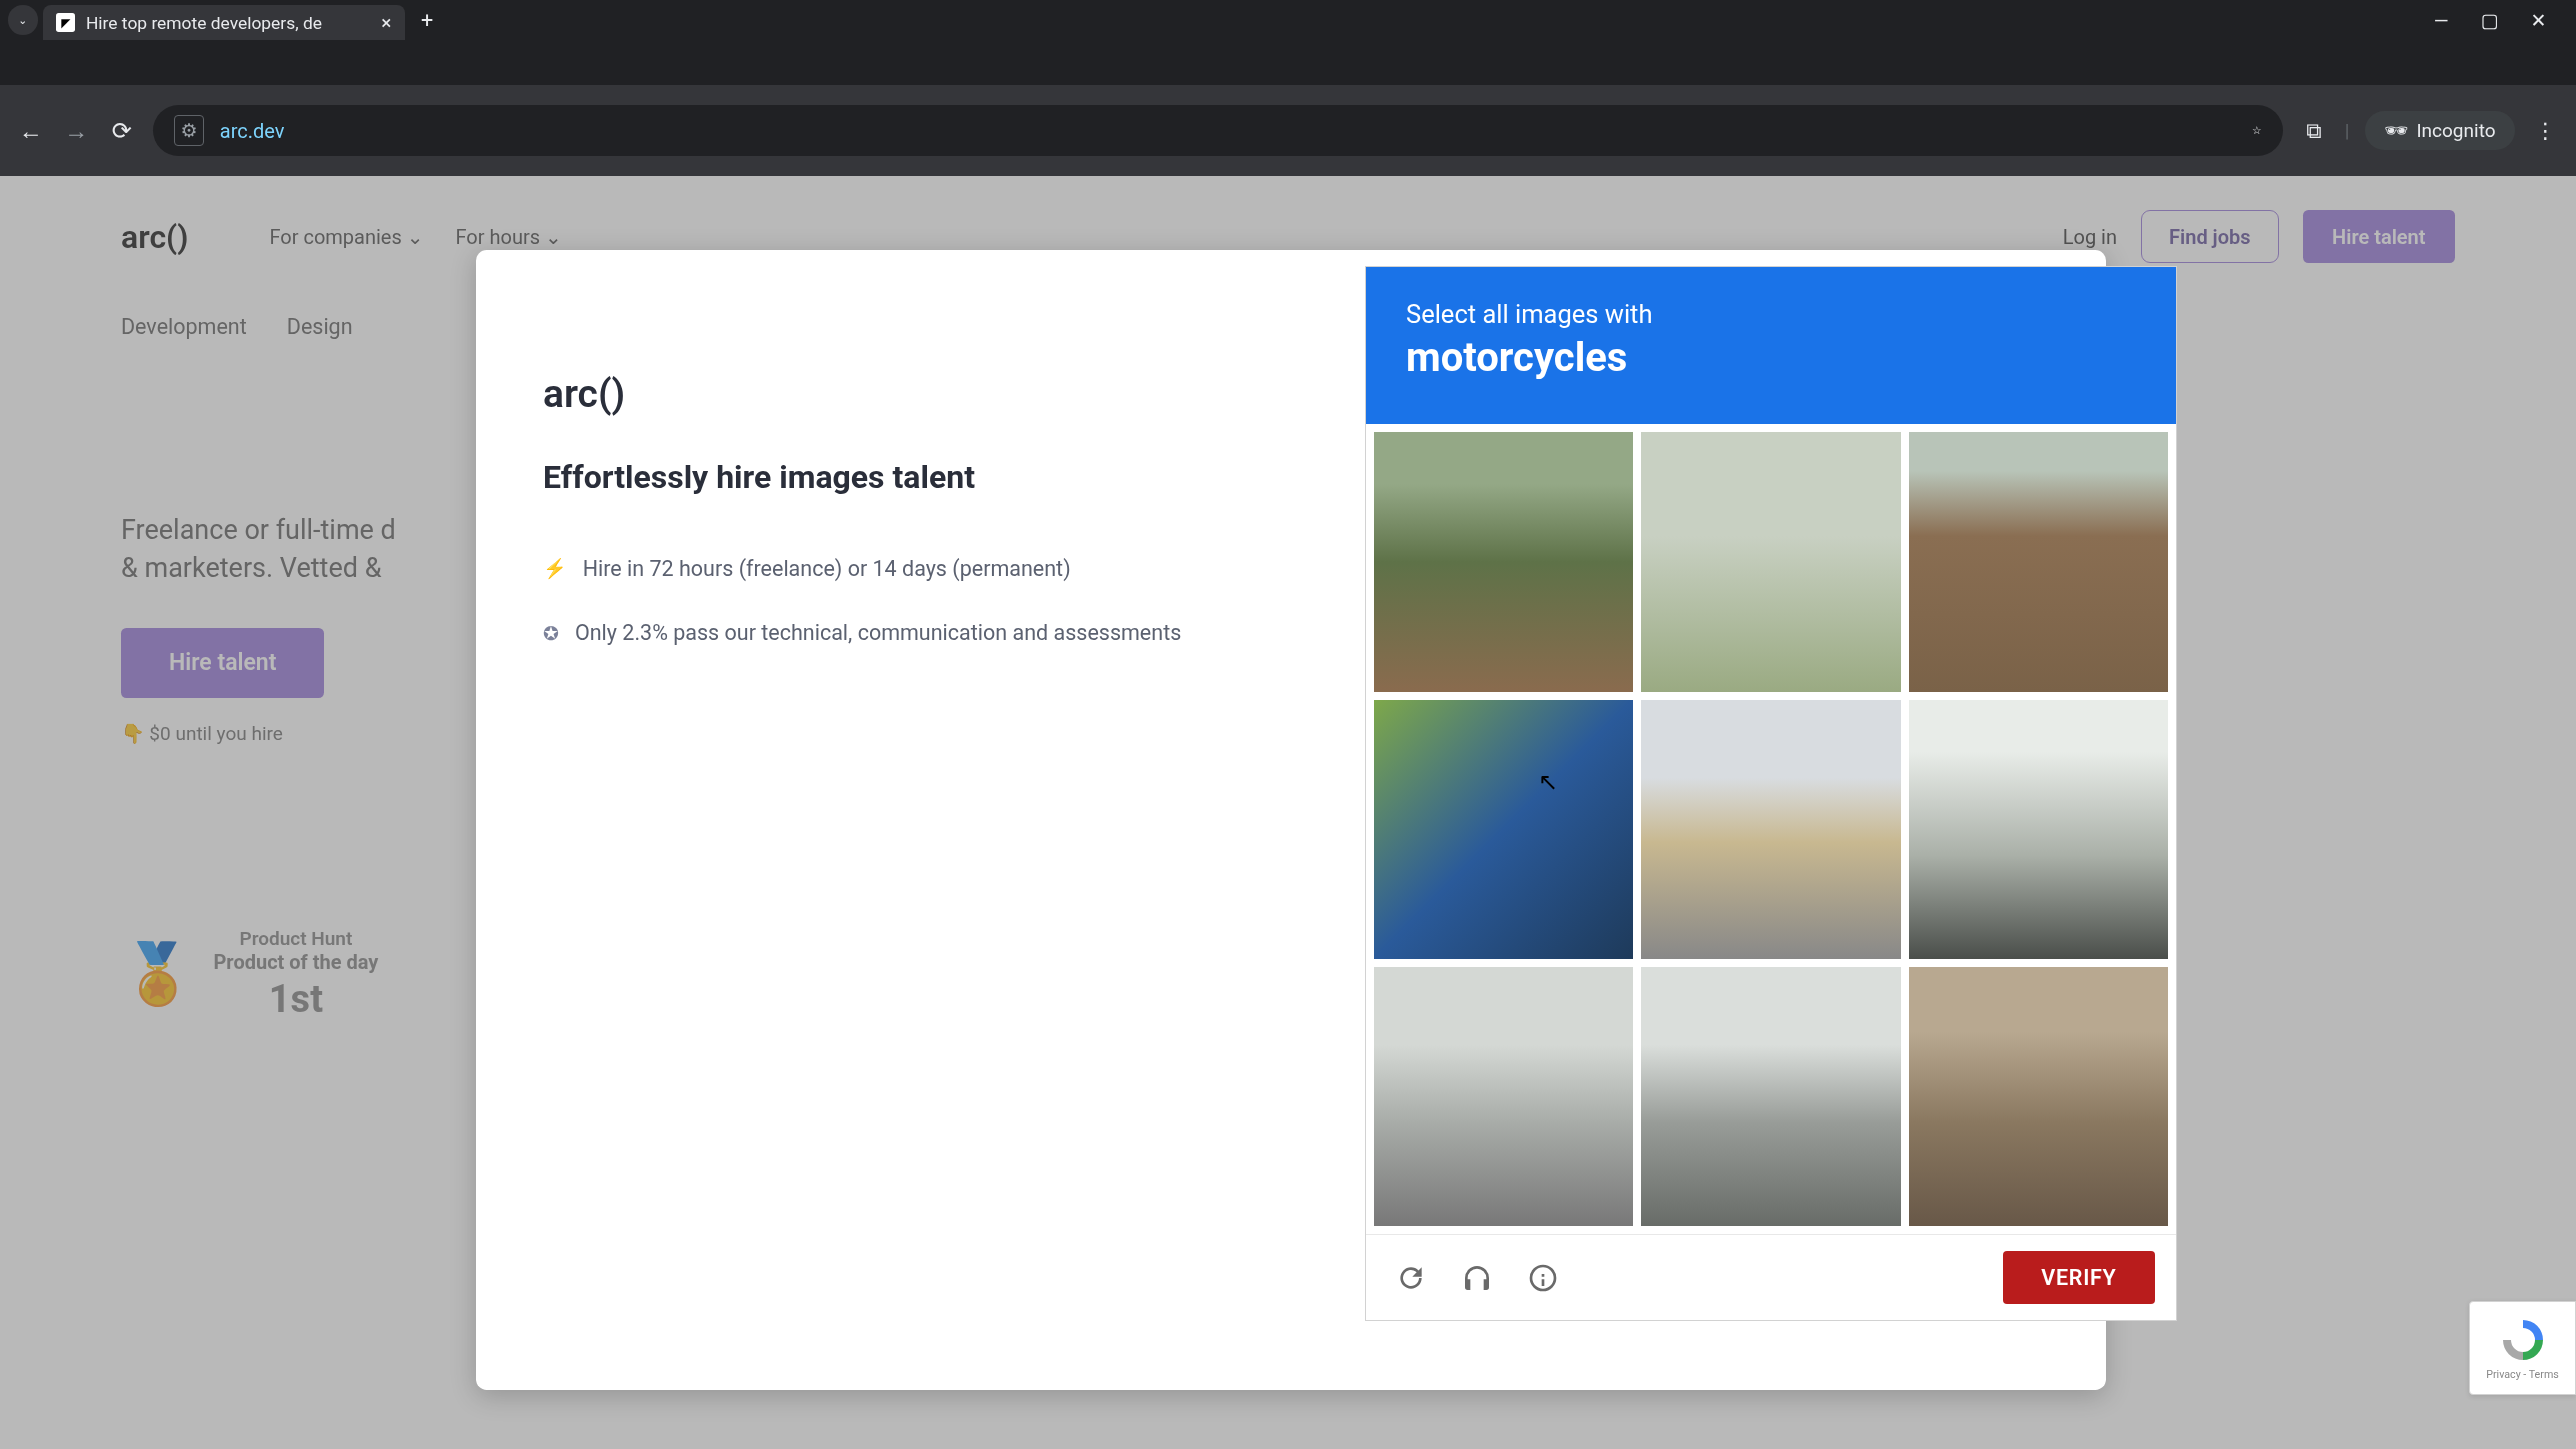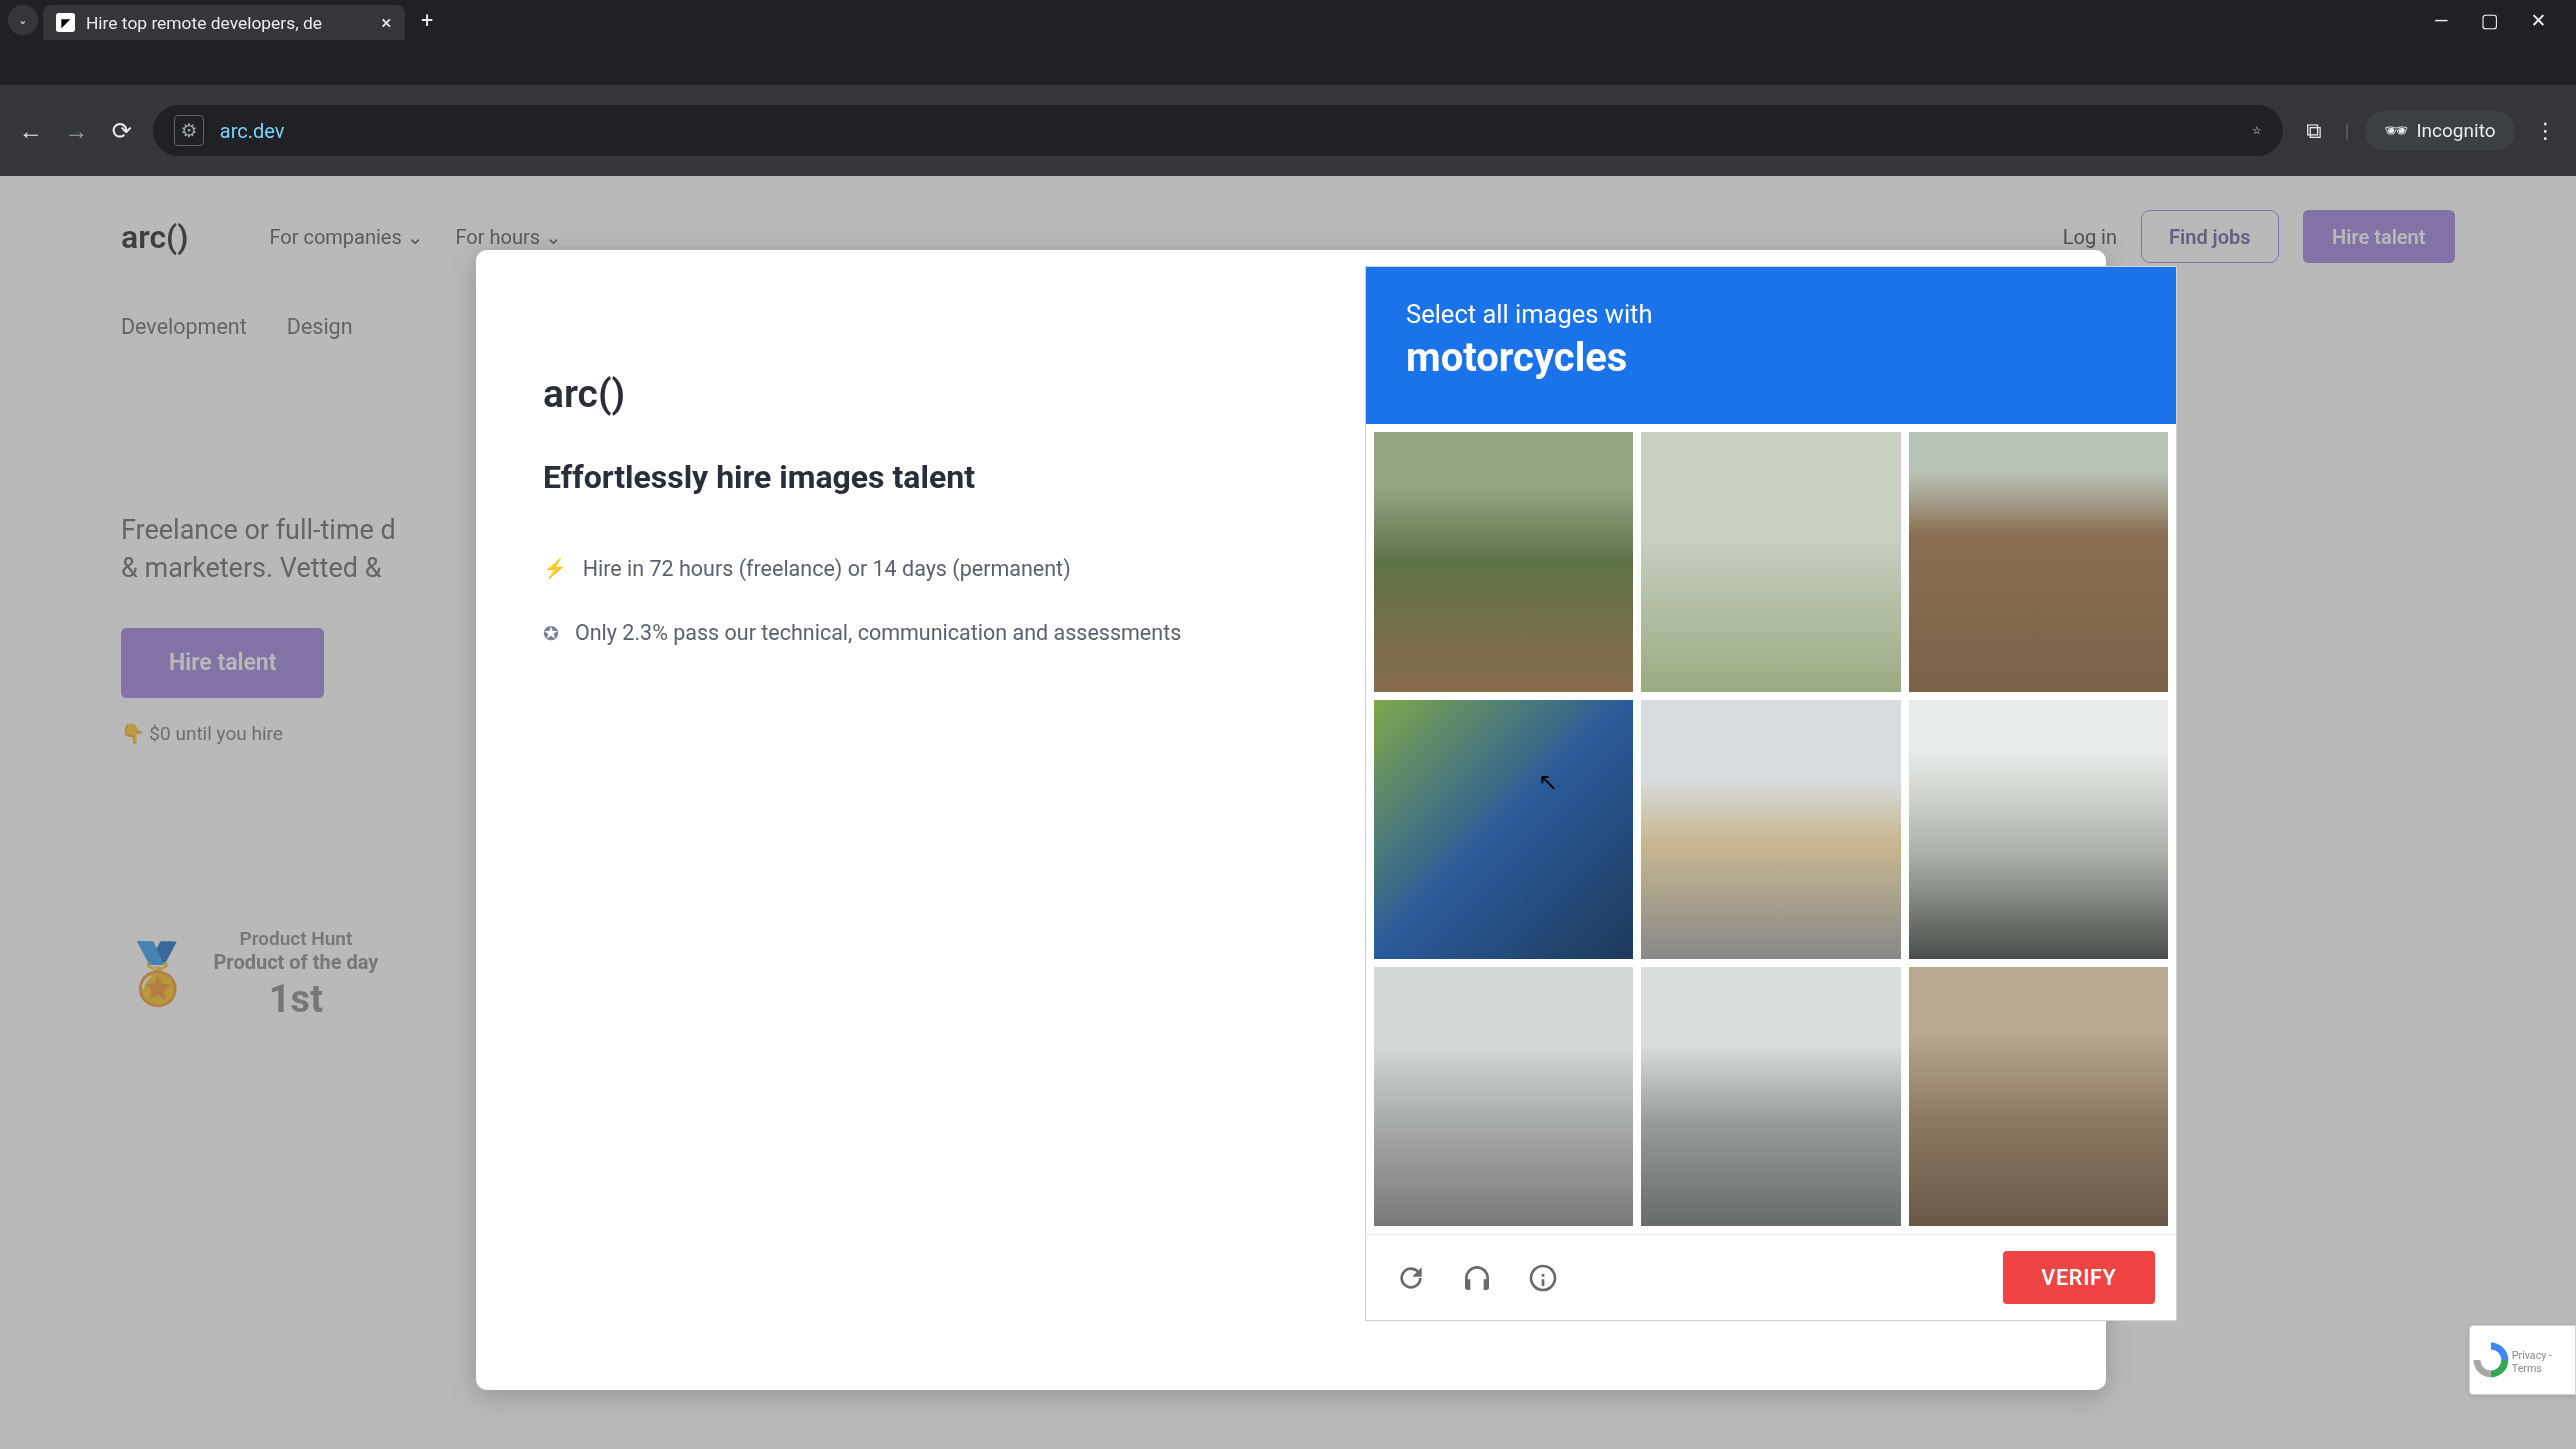--- a/index.html
+++ b/index.html
@@ -85,23 +85,23 @@
     .tile-3 { background: linear-gradient(to bottom, #b8c4b8 15%, #8a6e52 40%, #7a6248); }
     .tile-4 { background: linear-gradient(135deg, #7ea84a, #2a5a9a 50%, #1e3a5a); }
     .tile-5 { background: linear-gradient(to bottom, #d8dce0 30%, #c8b890 55%, #888); }
     .tile-6 { background: linear-gradient(to bottom, #e8ece8 20%, #aab0a8 60%, #4a4e4a); }
     .tile-7 { background: linear-gradient(to bottom, #d4d8d4 30%, #a8aca8 60%, #787878); }
     .tile-8 { background: linear-gradient(to bottom, #dadedb 30%, #989c98 60%, #686c68); }
     .tile-9 { background: linear-gradient(to bottom, #b8a890 25%, #8a7860 60%, #685848); }
     .captcha-footer { display: flex; align-items: center; padding: 16px 21.5px; border-top: 1.3px solid #e8e8e8; }
     .captcha-icon { width: 47px; height: 47px; display: flex; align-items: center; justify-content: center; color: #5a5a5a; margin-right: 19px; }
     .captcha-icon svg { width: 32px; height: 32px; fill: #6a6a6a; }
-    .verify-btn { margin-left: auto; background: #ef4444; color: #fff; font-size: 21.5px; font-weight: 600; padding: 14px 38px; border-radius: 4px; letter-spacing: 0.7px; }
-    
-    .recaptcha-badge { position: absolute; bottom: 54px; right: 0; width: 107px; height: 70px; background: #fff; border: 0.7px solid #d2d2d2; border-radius: 4px 0 0 4px; box-shadow: 0 1.3px 5.4px rgba(0,0,0,0.1); display: flex; flex-direction: row; align-items: center; justify-content: center; }
+    .verify-btn { margin-left: auto; background: #b91c1c; color: #fff; font-size: 21.5px; font-weight: 600; padding: 14px 38px; border-radius: 4px; letter-spacing: 0.7px; }
+    
+    .recaptcha-badge { position: absolute; bottom: 54px; right: 0; width: 107px; height: 94px; background: #fff; border: 0.7px solid #d2d2d2; border-radius: 4px 0 0 4px; box-shadow: 0 1.3px 5.4px rgba(0,0,0,0.1); display: flex; flex-direction: column; align-items: center; justify-content: center; }
     .recaptcha-logo { width: 48px; height: 48px; }
     .recaptcha-badge-text { font-size: 10.7px; color: #888; margin-top: 4px; }
     
     .cursor { position: absolute; top: 592px; left: 1538px; font-size: 24px; color: #000; z-index: 1000; pointer-events: none; }
   </style>
 </head>
 <body>
 
 <div class="browser-top">
   <div class="tab-bar">

